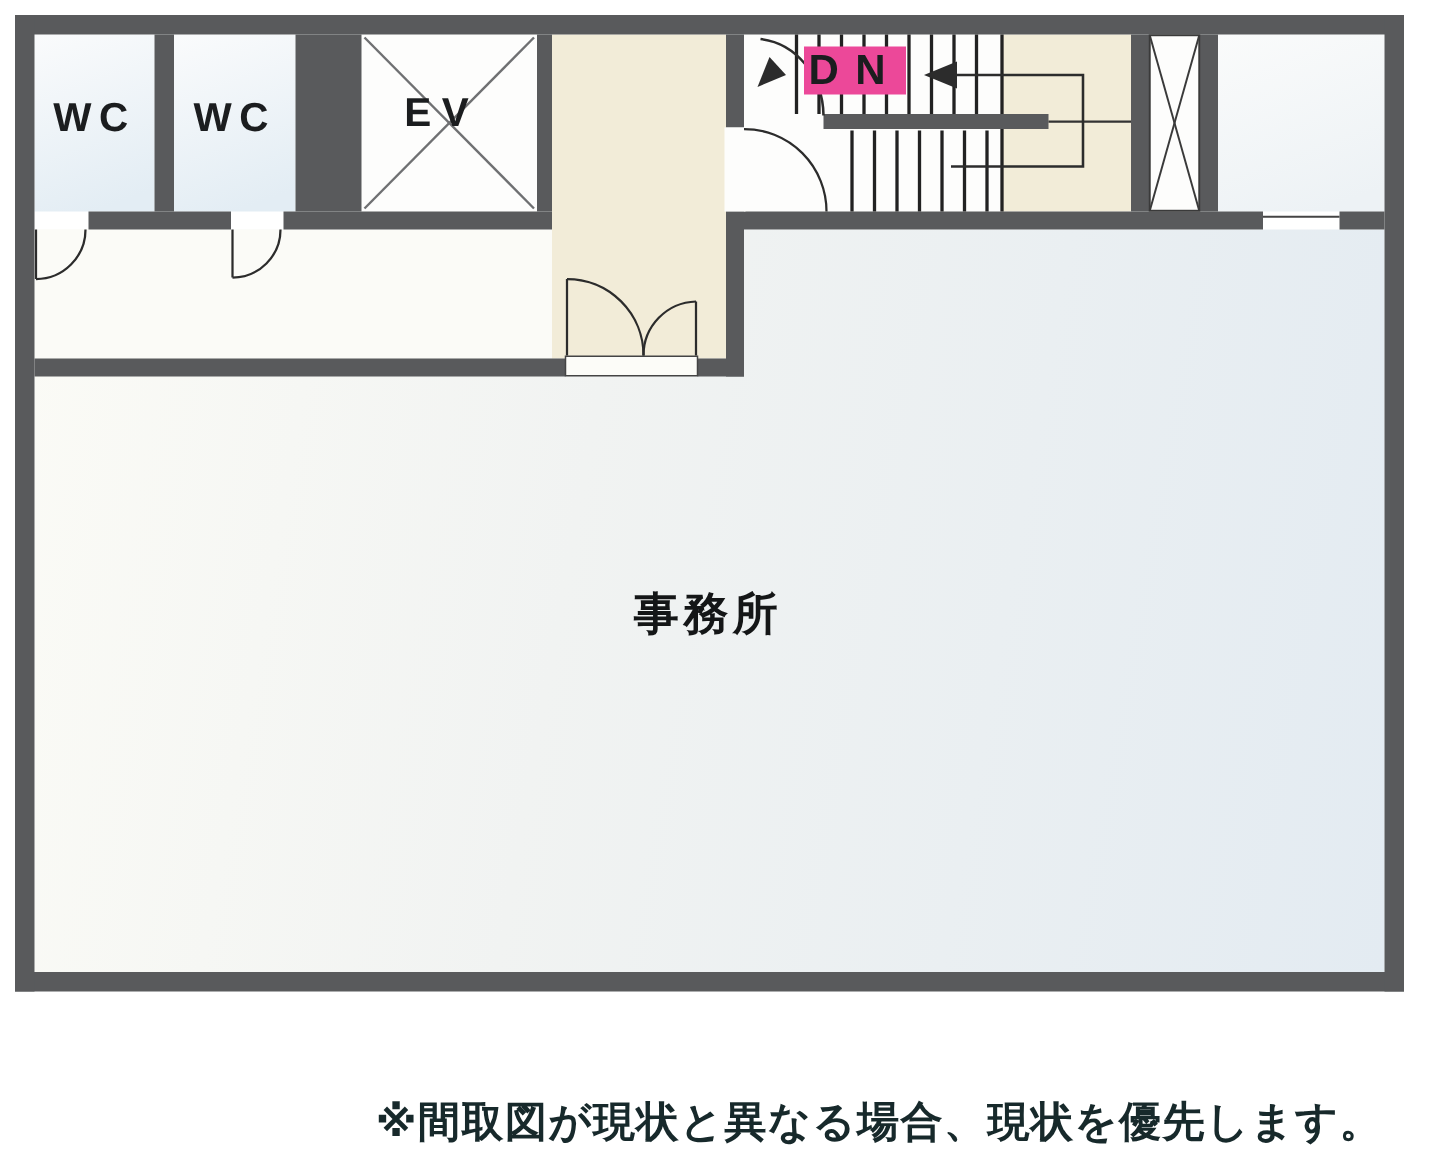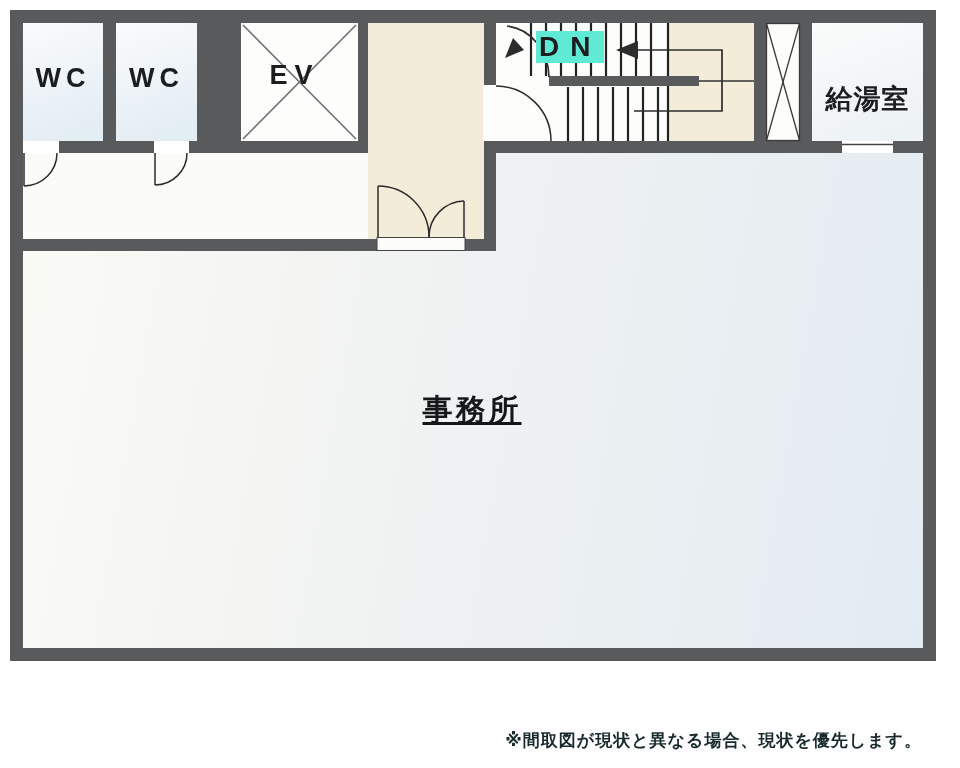--- a/index.html
+++ b/index.html
@@ -11,25 +11,25 @@
   .office-bg{background:linear-gradient(100deg,#fbfbf6 0%,#f1f3f2 40%,#e3ebf2 100%);}
   .corridor-bg{background:#fbfbf7;}
   .cream-bg{background:#f2ecd8;}
   .white-bg{background:#fdfdfc;}
   .wc-bg{background:linear-gradient(160deg,#fafbfc 0%,#e3edf4 90%);}
   .kitchen-bg{background:linear-gradient(160deg,#fafbfb 0%,#edf2f5 90%);}
   
   .room-label{position:absolute;text-align:center;font-weight:600;letter-spacing:5px;
               font-size:27px;line-height:30px;white-space:nowrap;color:#1b1d1f;}
   .dn-label{position:absolute;font-weight:600;font-size:28px;letter-spacing:11px;
-            background:#5eead4;padding:0 3px;line-height:32px;color:#1b1d1f;}
+            background:#ec4899;padding:0 3px;line-height:32px;color:#1b1d1f;}
   .office-label{position:absolute;text-align:center;color:#141617;}
-  .office-name{font-size:30px;font-weight:700;letter-spacing:3px;line-height:37px;text-decoration:underline;}
+  .office-name{font-size:30px;font-weight:700;letter-spacing:3px;line-height:37px;}
   .office-area{font-size:26px;font-weight:600;letter-spacing:7px;line-height:33px;}
-  .disclaimer{position:absolute;font-size:17px;font-weight:700;letter-spacing:1px;
+  .disclaimer{position:absolute;font-size:28px;font-weight:700;letter-spacing:1px;
               text-align:right;color:#17292b;white-space:nowrap;}
   svg.overlay{position:absolute;left:0;top:0;pointer-events:none;}
 </style>
 </head>
 <body>
 
 <div class="canvas">
 
   <div class="abs office-bg" style="left:23px;top:153px;width:900px;height:495px;"></div>
   <div class="abs corridor-bg" style="left:23px;top:153px;width:345px;height:86px;"></div>
@@ -127,20 +127,19 @@
       <path d="M 464 237 V 201"></path>
         <path d="M 464 201 A 36 36 0 0 0 429 237"></path>
     </g>
     <line x1="842" y1="144.5" x2="893" y2="144.5" stroke="#444444" stroke-width="1.4"></line>
   </svg>
 
   <div class="room-label" style="left:23px;top:63px;width:80px;">WC</div>
   <div class="room-label" style="left:116px;top:63px;width:81px;">WC</div>
   <div class="room-label" style="left:241px;top:60px;width:107px;letter-spacing:7px;">EV</div>
   <div class="dn-label" style="left:536px;top:31px;">DN</div>
-  <div class="room-label" style="left:812px;top:84px;width:111px;letter-spacing:1px;">給湯室</div>
 
   <div class="office-label" style="left:312px;top:391px;width:320px;">
     <div class="office-name">事務所</div>
   </div>
 
   <div class="disclaimer" style="right:38px;top:729px;">※間取図が現状と異なる場合、現状を優先します。</div>
 </div>
 
 </body></html>

